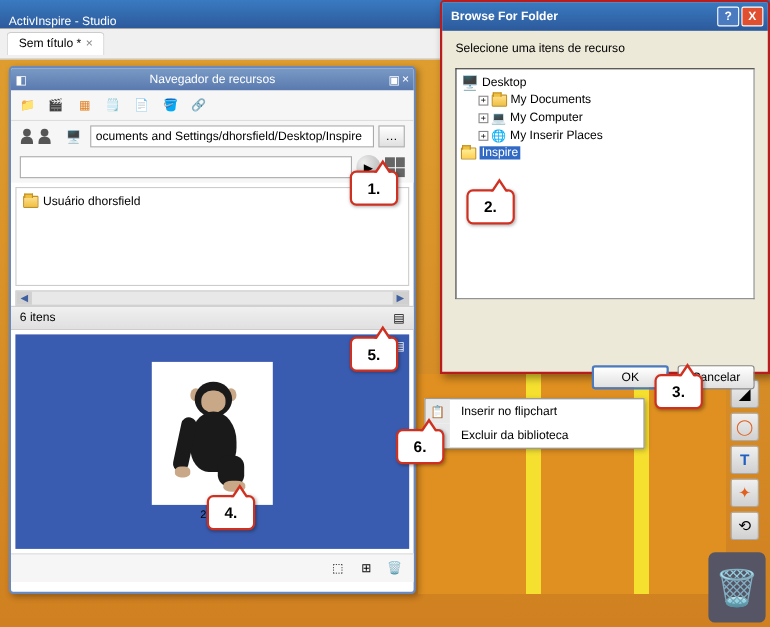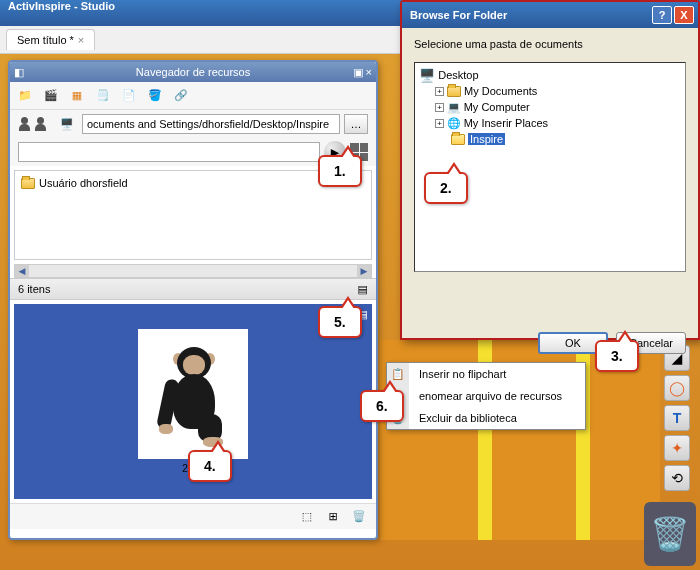--- a/index.html
+++ b/index.html
@@ -1,20 +1,20 @@
 <!DOCTYPE html>
 <html><head>
 <meta charset="utf-8">
 <style>
 * { margin: 0; padding: 0; box-sizing: border-box; font-family: Tahoma, Arial, sans-serif; font-size: 11px; }
 body { width: 700px; height: 570px; background: #888; position: relative; overflow: hidden; }
 
 
 .main-window { position: absolute; left: 0; top: 0; width: 700px; height: 570px; background: linear-gradient(180deg, #e0a030 0%, #d08020 100%); }
-.titlebar { height: 26px; background: linear-gradient(180deg, #3a7ac0 0%, #2c5a9c 100%); color: #fff; display: flex; align-items: flex-start; padding: 0 8px; font-size: 13px; font-weight: bold; }
+.titlebar { height: 26px; background: linear-gradient(180deg, #3a7ac0 0%, #2c5a9c 100%); color: #fff; display: flex; align-items: flex-end; padding: 0 8px; font-size: 13px; }
 .tabbar { height: 28px; background: #f0f0f0; border-bottom: 1px solid #ccc; display: flex; align-items: center; padding: 0 6px; }
 .doc-tab { background: #fff; border: 1px solid #ccc; border-bottom: none; padding: 4px 10px; border-radius: 4px 4px 0 0; display: flex; align-items: center; gap: 4px; }
 .close-x { color: #888; cursor: pointer; }
 
 
 .resource-panel { position: absolute; left: 8px; top: 60px; width: 370px; height: 480px; background: #fff; border: 2px solid #6a8abf; border-radius: 4px; box-shadow: 2px 2px 6px rgba(0,0,0,0.3); }
 .panel-titlebar { height: 20px; background: linear-gradient(180deg, #7a9ac5 0%, #5a7ab0 100%); color: #fff; display: flex; align-items: center; justify-content: center; position: relative; font-size: 11px; border-radius: 2px 2px 0 0; }
 .panel-titlebar .icon-left { position: absolute; left: 4px; }
 .panel-titlebar .icons-right { position: absolute; right: 4px; display: flex; gap: 2px; }
 .panel-toolbar { height: 28px; display: flex; align-items: center; gap: 4px; padding: 2px 4px; background: #f6f6f6; border-bottom: 1px solid #ddd; }
@@ -187,24 +187,20 @@
   </div>
 
   <div class="context-menu">
     <div class="menu-item">
       <div class="menu-icon-col">
           <span>📋</span>
         </div>
       <span>Inserir no flipchart</span>
     </div>
     <div class="menu-item">
-      <div class="menu-icon-col"></div>
-      <span>enomear arquivo de recursos</span>
-    </div>
-    <div class="menu-item">
       <div class="menu-icon-col">
           <span>🗑️</span>
         </div>
       <span>Excluir da biblioteca</span>
     </div>
   </div>
 
   <div class="right-toolbar">
     <div class="tool">◢</div>
     <div class="tool" style="color:#e06020">◯</div>
@@ -219,42 +215,42 @@
 
 <div class="browse-dialog">
   <div class="dlg-titlebar">
     <span>Browse For Folder</span>
     <div class="dlg-title-btns">
       <div class="dlg-btn-help">?</div>
       <div class="dlg-btn-close">X</div>
     </div>
   </div>
   <div class="dlg-body">
-    <div>Selecione uma pasta de ocuments</div>
+    <div>Selecione uma itens de recurso</div>
     <div class="dlg-tree">
       <div class="dlg-node" style="margin-left:0">
         <span class="desktop-icon">🖥️</span>
         <span>Desktop</span>
       </div>
       <div class="dlg-node" style="margin-left:16px">
         <span class="dlg-plus">+</span>
         <div class="folder-icon"></div>
         <span>My Documents</span>
       </div>
       <div class="dlg-node" style="margin-left:16px">
         <span class="dlg-plus">+</span>
         <span>💻</span>
         <span>My Computer</span>
       </div>
       <div class="dlg-node" style="margin-left:16px">
         <span class="dlg-plus">+</span>
         <span>🌐</span>
         <span>My Inserir Places</span>
       </div>
-      <div class="dlg-node" style="margin-left:32px">
+      <div class="dlg-node" style="">
         <div class="folder-icon open"></div>
         <span class="dlg-selected">Inspire</span>
       </div>
     </div>
     <div class="dlg-buttons">
       <button class="win-btn default">OK</button>
       <button class="win-btn">Cancelar</button>
     </div>
   </div>
 </div>

